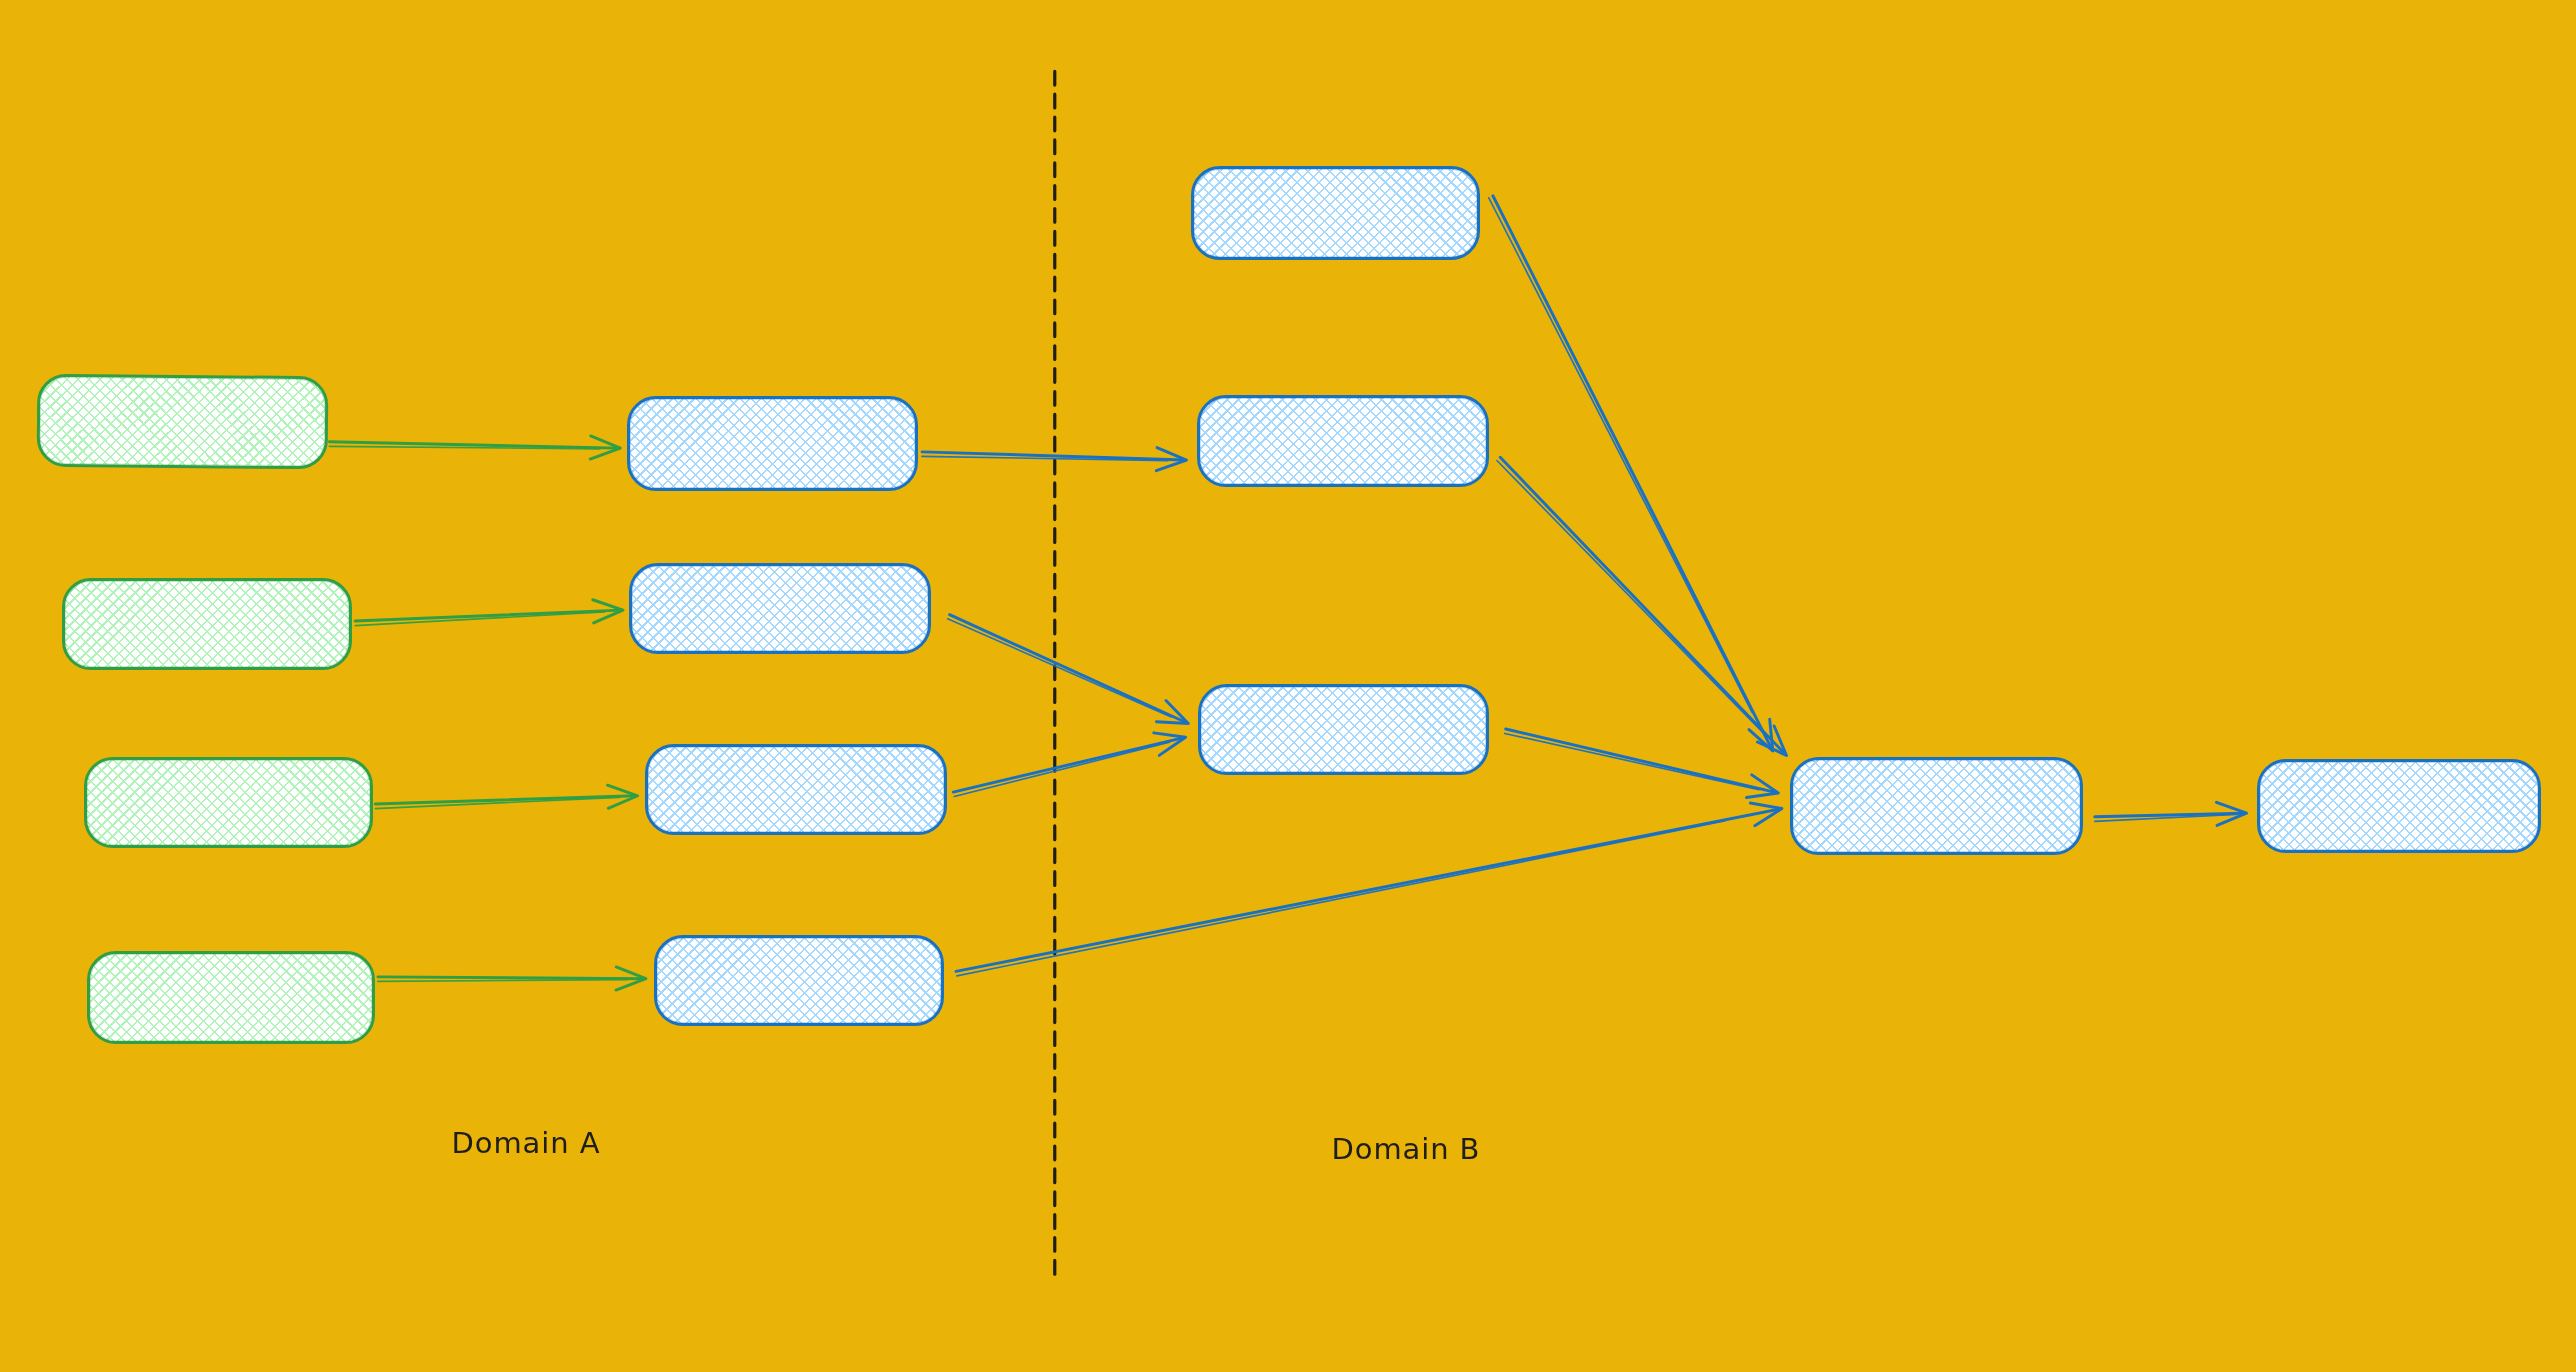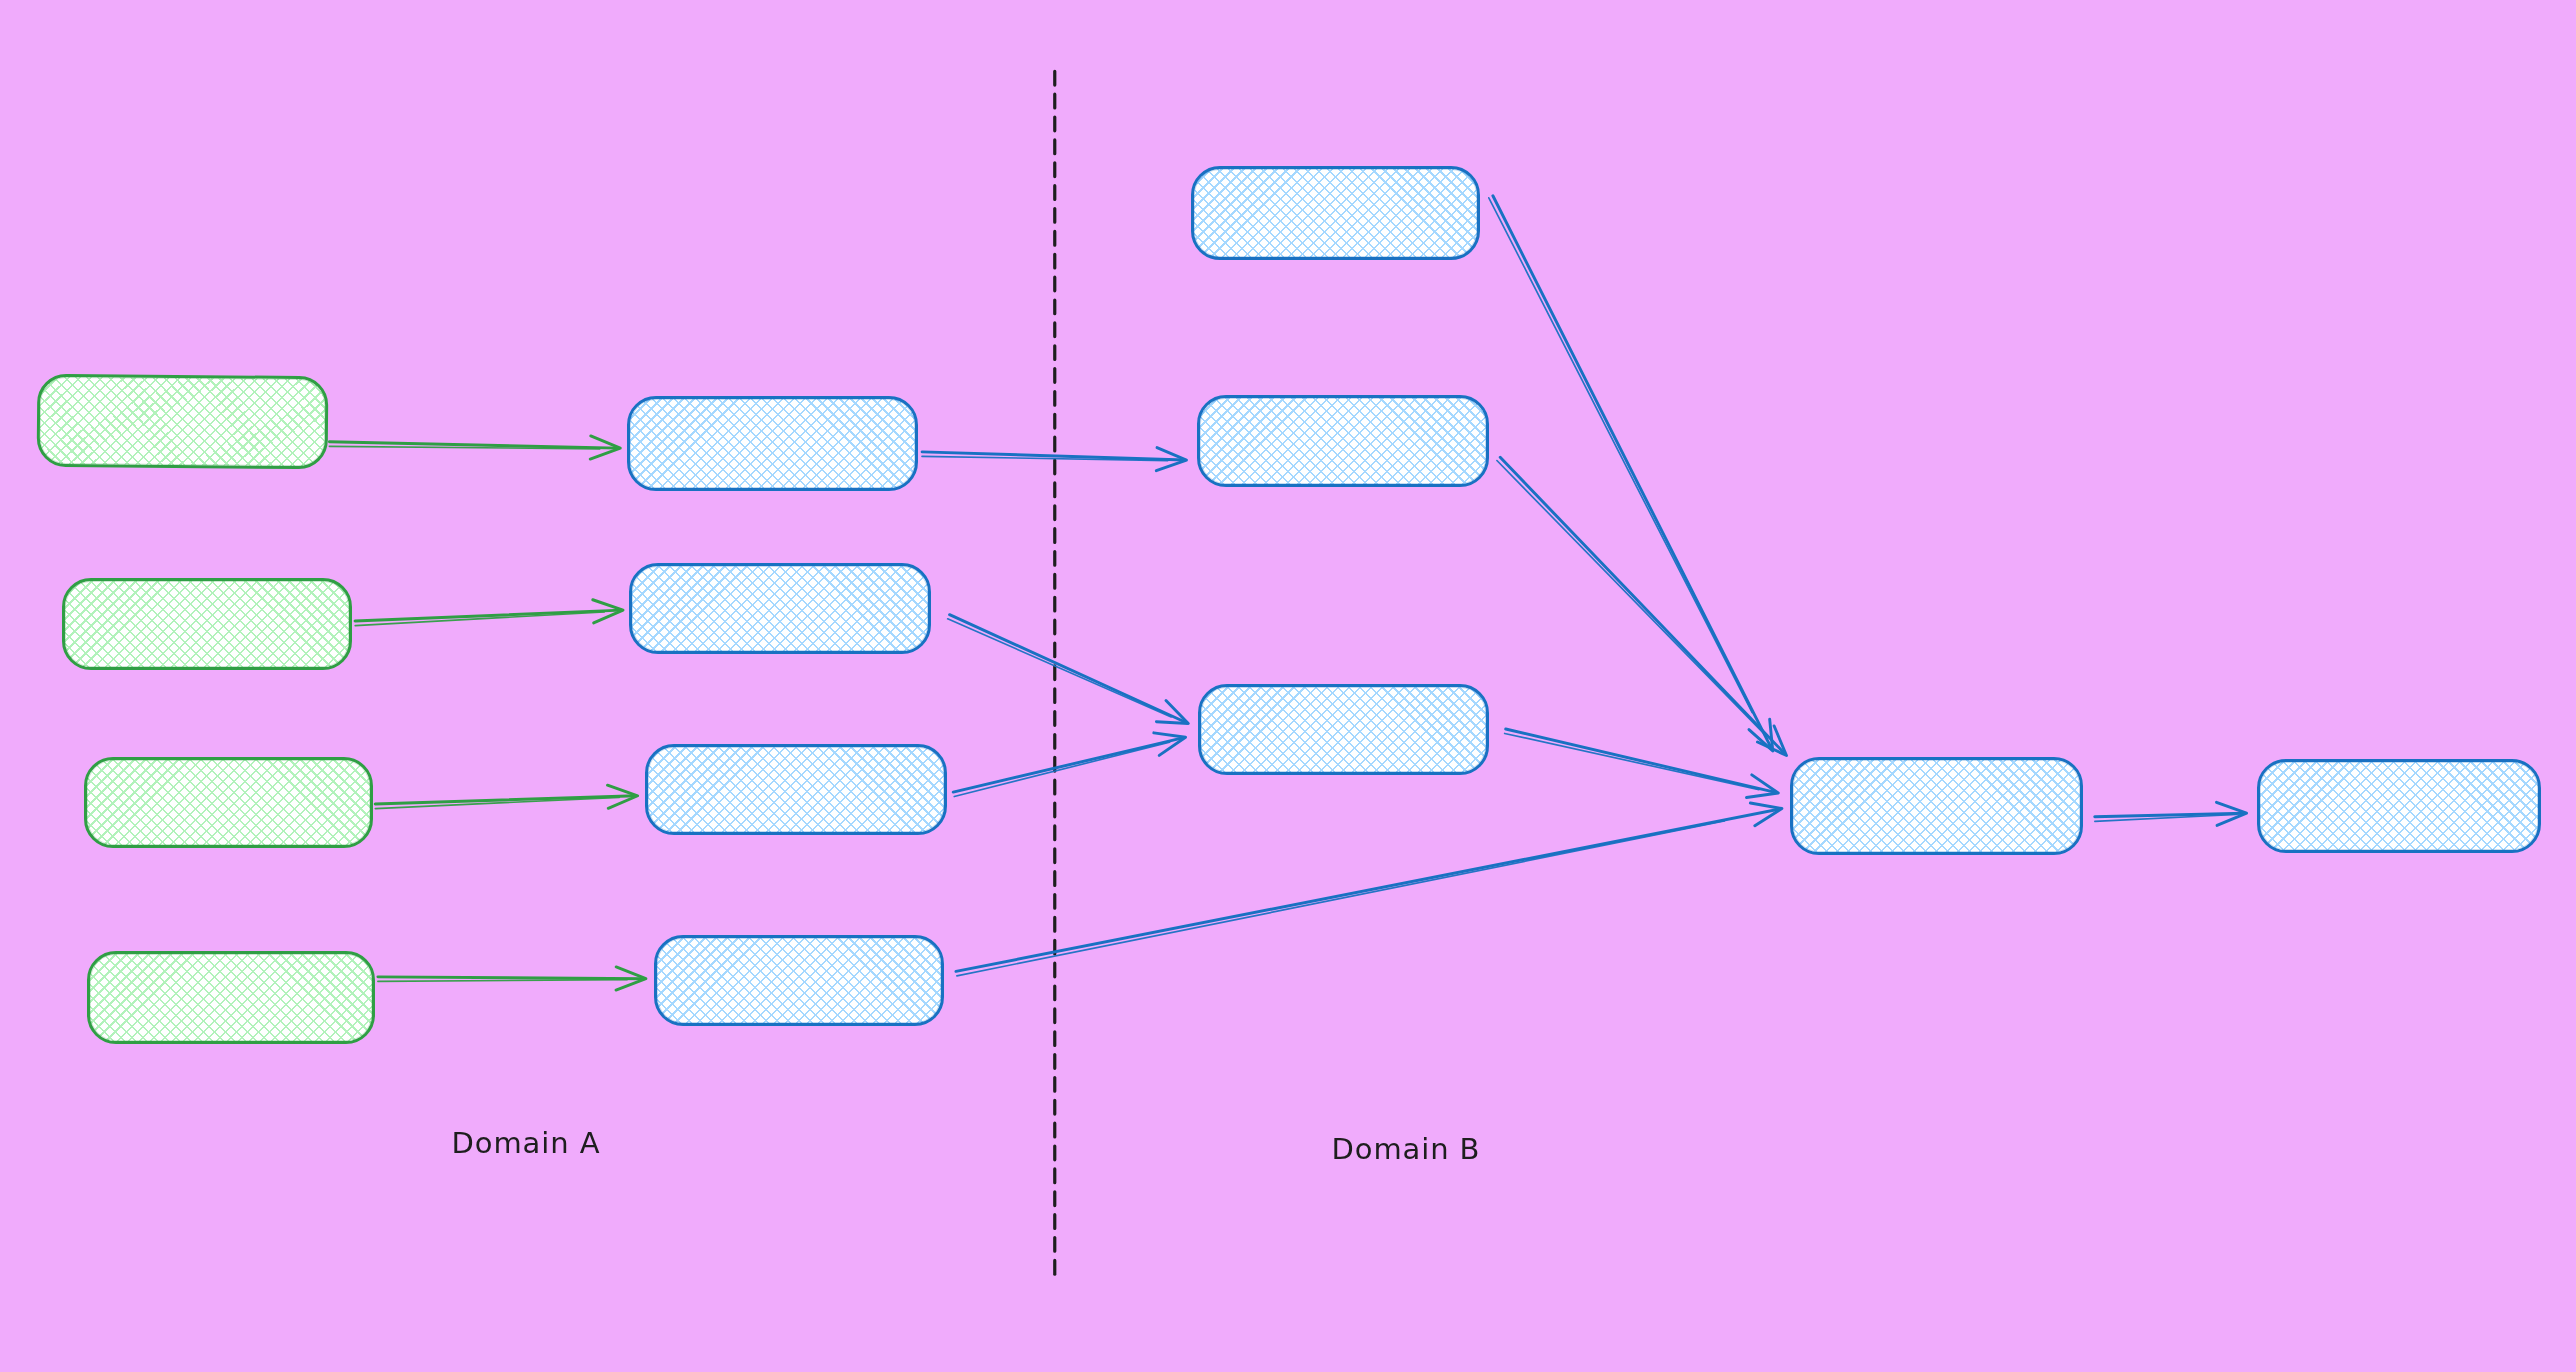--- a/index.html
+++ b/index.html
@@ -5,21 +5,21 @@
   html,body{
     margin:0;
     padding:0;
     background:#ffffff;
   }
   #stage{
     position:relative;
     width:2576px;
     height:1372px;
     overflow:hidden;
-    background:#f0abfc;
+    background:#eab308;
     font-family:"DejaVu Sans", sans-serif;
   }
   #edge-layer{
     position:absolute;
     left:0; top:0;
     width:2576px;
     height:1372px;
     display:block;
   }
   #node-layer{

